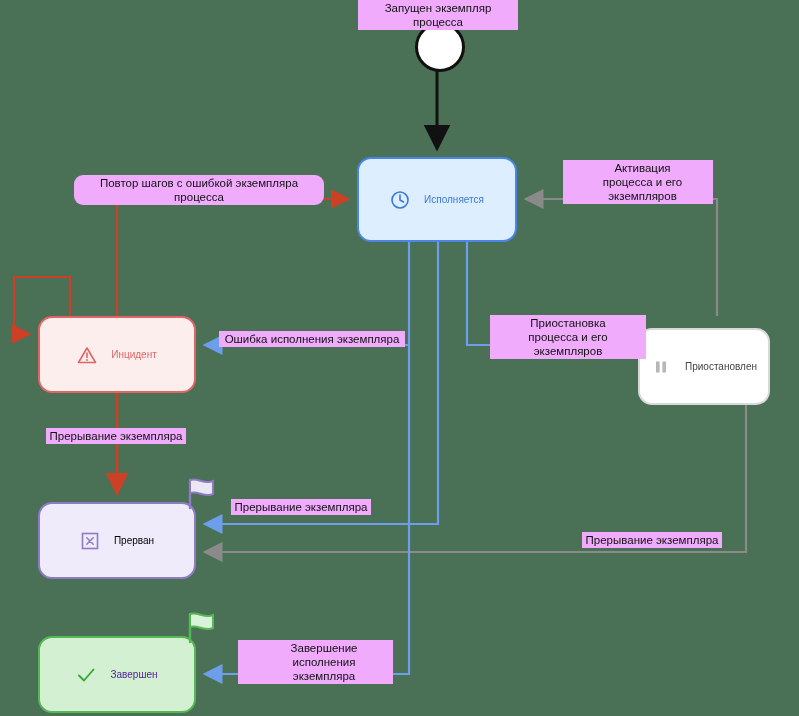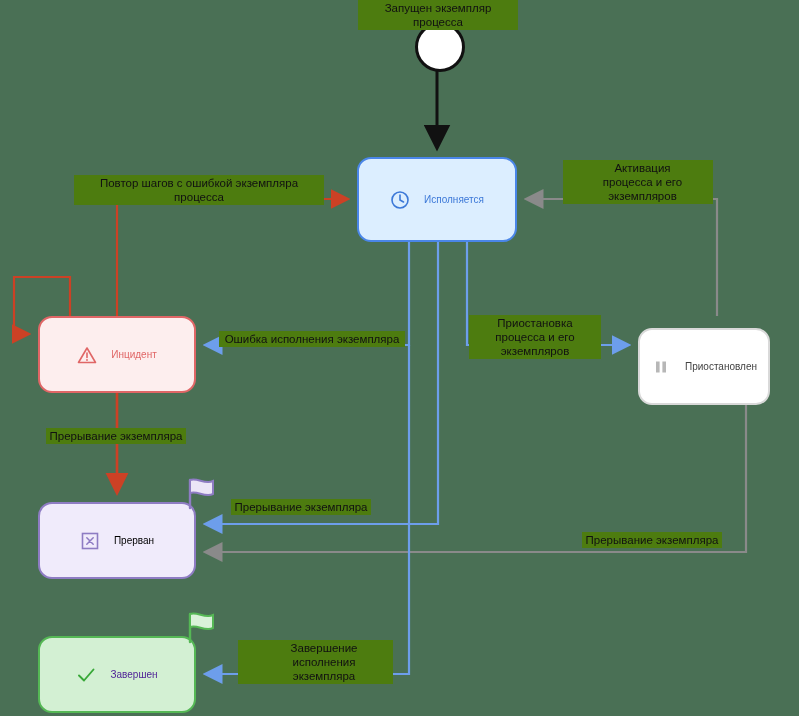--- a/index.html
+++ b/index.html
@@ -39,21 +39,21 @@
   #n-aborted .lbl{color:#000000;}
 
   
   #n-done{left:38px;top:636px;width:158px;height:77px;
       background:#d3f0d3;border:2px solid #55b855;}
   #n-done .lbl{color:#4c1d95;}
 
   .start-node{position:absolute;left:415px;top:22px;width:44px;height:44px;
       border-radius:50%;background:#ffffff;border:3px solid #111111;}
 
-  .elabel{position:absolute;background:#4d7c0f;color:#111111;
+  .elabel{position:absolute;background:#f0abfc;color:#111111;
       font-size:11.5px;line-height:14px;text-align:center;
       padding:1px 3px;box-sizing:border-box;white-space:pre-line;}
 
   .flag{position:absolute;}
 </style>
 </head>
 <body>
 
 <div id="canvas">
 
@@ -184,28 +184,28 @@
     </svg>
   </div>
 
   <div class="flag" style="left:183px;top:610px;">
     <svg width="36" height="34" viewBox="0 0 36 34">
       <path d="M7,4 L7,32" stroke="#55b855" stroke-width="2.4" stroke-linecap="round"></path>
       <path d="M7,4 C14,1 22,9 30,5 L30,18 C22,22 14,14 7,17 Z" fill="#d9f2d9" stroke="#55b855" stroke-width="2"></path>
     </svg>
   </div>
 
-  <div class="elabel" style="left:74px;top:175px;width:250px;">Повтор шагов с ошибкой экземпляра процесса</div>
+  <div class="elabel" style="left:74px;top:175px;width:250px;border-radius:9px;">Повтор шагов с ошибкой экземпляра процесса</div>
 
   <div class="elabel" style="left:563px;top:160px;width:150px;padding-left:12px;">Активация
 процесса и его экземпляров</div>
 
   <div class="elabel" style="left:219px;top:331px;width:186px;">Ошибка исполнения экземпляра</div>
 
-  <div class="elabel" style="left:469px;top:315px;width:132px;">Приостановка
+  <div class="elabel" style="left:490px;top:315px;width:156px;">Приостановка
 процесса и его экземпляров</div>
 
   <div class="elabel" style="left:46px;top:428px;width:140px;">Прерывание экземпляра</div>
 
   <div class="elabel" style="left:231px;top:499px;width:140px;">Прерывание экземпляра</div>
 
   <div class="elabel" style="left:582px;top:532px;width:140px;">Прерывание экземпляра</div>
 
   <div class="elabel" style="left:238px;top:640px;width:155px;padding-left:20px;">Завершение исполнения
 экземпляра</div>

